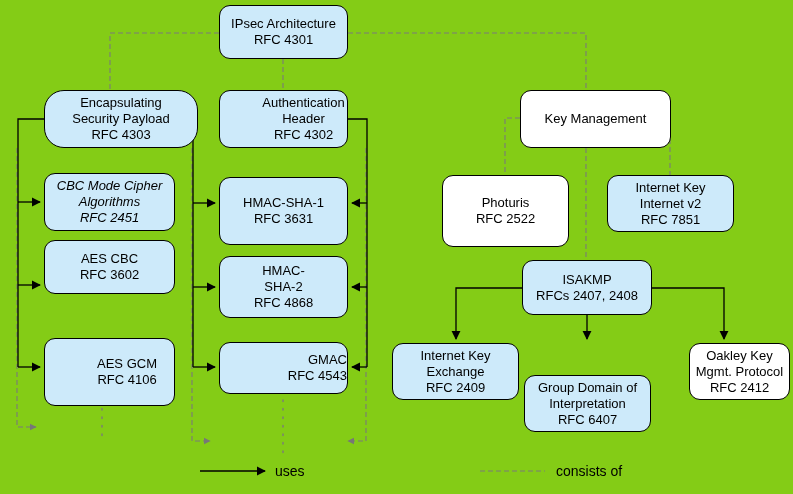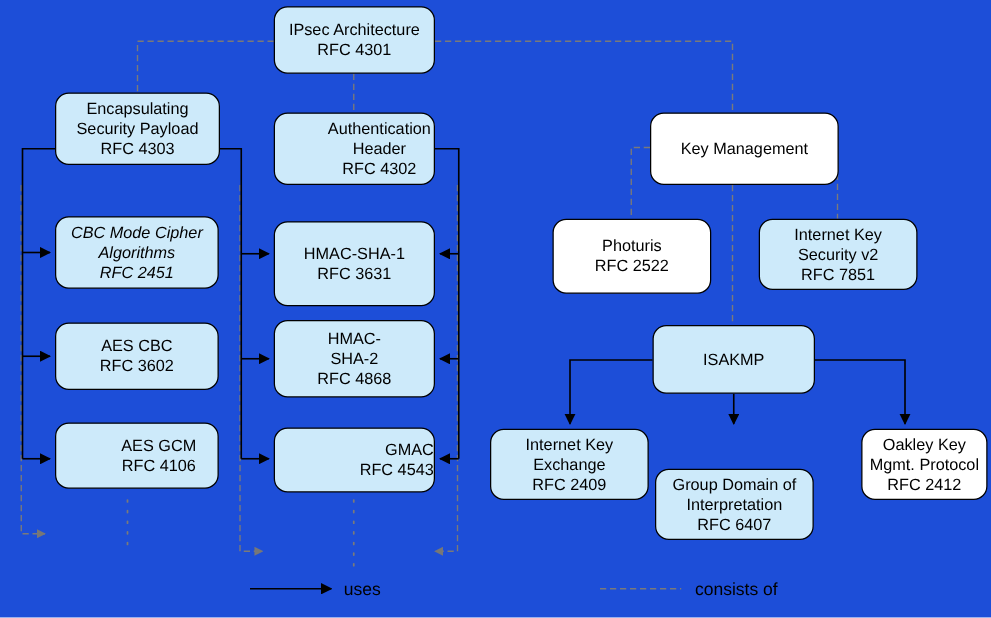--- a/index.html
+++ b/index.html
@@ -9,21 +9,21 @@
     background: #ffffff;
   }
   body {
     font-family: "Liberation Sans", "DejaVu Sans", sans-serif;
     color: #000000;
   }
   #canvas {
     position: relative;
     width: 793px;
     height: 494px;
-    background: #1d4ed8;
+    background: #84cc16;
     overflow: hidden;
   }
   #edges {
     position: absolute;
     left: 0;
     top: 0;
     width: 793px;
     height: 494px;
     pointer-events: none;
   }
@@ -125,21 +125,21 @@
     <g>
       <path d="M 480 471 L 545 471" fill="none" stroke="#7a7a7a" stroke-width="1.1" stroke-dasharray="5 3"></path>
     </g>
   </svg>
 
   <div id="nodes">
       <div class="node" style="left: 219px; top: 5px; width: 129px; height: 54px;">
         <span class="ln">IPsec Architecture</span>
         <span class="ln">RFC 4301</span>
       </div>
-      <div class="node" style="left: 44px; top: 74px; width: 132px; height: 58px;">
+      <div class="node" style="left: 44px; top: 90px; width: 154px; height: 58px; border-radius: 20px;">
         <span class="ln">Encapsulating</span>
         <span class="ln">Security Payload</span>
         <span class="ln">RFC 4303</span>
       </div>
       <div class="node" style="left: 219px; top: 90px; width: 129px; height: 58px; padding-left: 40px;">
         <span class="ln">Authentication</span>
         <span class="ln">Header</span>
         <span class="ln">RFC 4302</span>
       </div>
       <div class="node white" style="left: 520px; top: 90px; width: 151px; height: 58px;">
@@ -147,42 +147,43 @@
       </div>
       <div class="node" style="left: 44px; top: 173px; width: 131px; height: 58px; font-style: italic;">
         <span class="ln">CBC Mode Cipher</span>
         <span class="ln">Algorithms</span>
         <span class="ln">RFC 2451</span>
       </div>
       <div class="node" style="left: 219px; top: 177px; width: 129px; height: 68px;">
         <span class="ln">HMAC-SHA-1</span>
         <span class="ln">RFC 3631</span>
       </div>
-      <div class="node white" style="left: 442px; top: 175px; width: 127px; height: 60px;">
+      <div class="node white" style="left: 442px; top: 175px; width: 127px; height: 72px;">
         <span class="ln">Photuris</span>
         <span class="ln">RFC 2522</span>
       </div>
       <div class="node" style="left: 607px; top: 175px; width: 127px; height: 57px;">
         <span class="ln">Internet Key</span>
-        <span class="ln">Security v2</span>
+        <span class="ln">Internet v2</span>
         <span class="ln">RFC 7851</span>
       </div>
-      <div class="node" style="left: 44px; top: 258px; width: 131px; height: 54px;">
+      <div class="node" style="left: 44px; top: 240px; width: 131px; height: 54px;">
         <span class="ln">AES CBC</span>
         <span class="ln">RFC 3602</span>
       </div>
       <div class="node" style="left: 219px; top: 256px; width: 129px; height: 62px;">
         <span class="ln">HMAC-</span>
         <span class="ln">SHA-2</span>
         <span class="ln">RFC 4868</span>
       </div>
       <div class="node" style="left: 522px; top: 260px; width: 130px; height: 55px;">
         <span class="ln">ISAKMP</span>
-      </div>
-      <div class="node" style="left: 44px; top: 338px; width: 131px; height: 53px; padding-left: 35px;">
+        <span class="ln">RFCs 2407, 2408</span>
+      </div>
+      <div class="node" style="left: 44px; top: 338px; width: 131px; height: 68px; padding-left: 35px;">
         <span class="ln">AES GCM</span>
         <span class="ln">RFC 4106</span>
       </div>
       <div class="node" style="left: 219px; top: 342px; width: 129px; height: 52px; align-items: flex-end;">
         <span class="ln">GMAC</span>
         <span class="ln">RFC 4543</span>
       </div>
       <div class="node" style="left: 392px; top: 343px; width: 127px; height: 57px;">
         <span class="ln">Internet Key</span>
         <span class="ln">Exchange</span>

